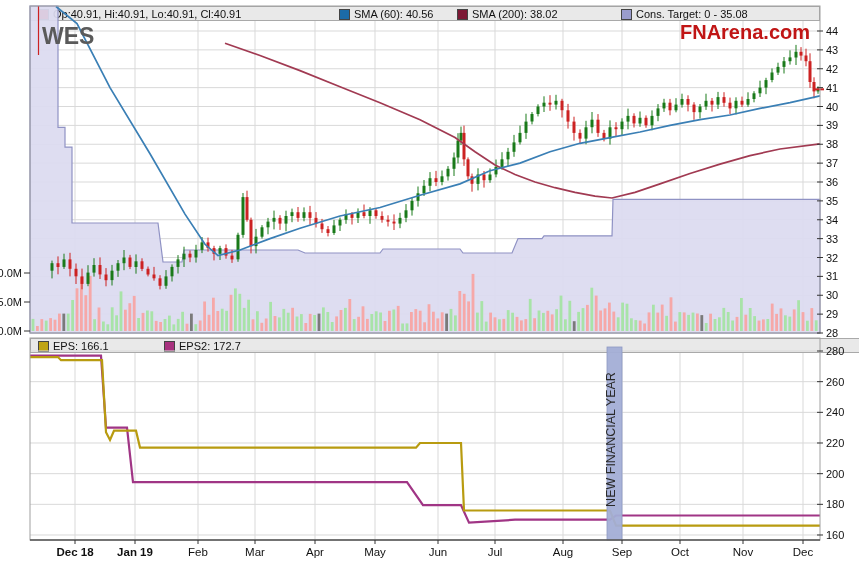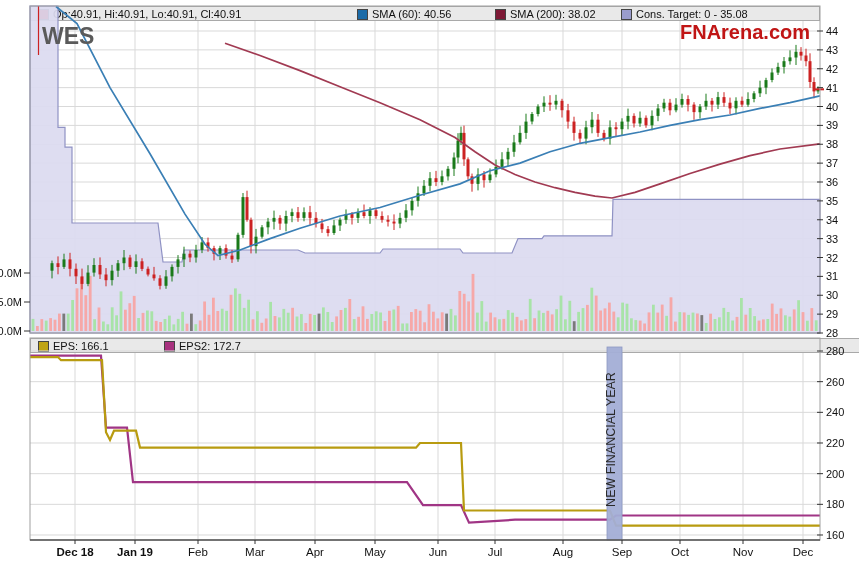--- a/index.html
+++ b/index.html
@@ -19,25 +19,25 @@
 
   <div class="legend-strip" style="left:30px;top:6px;width:790px;height:15px;">
     <div class="legend-item" style="left:7px;">
       <span class="swatch" id="sw-ohlc" style="background: rgb(204, 17, 17);"></span>
       <span>Op:40.91, Hi:40.91, Lo:40.91, Cl:40.91</span>
     </div>
     <div class="legend-item" style="left:252px;margin-top:46px;">
       <span class="swatch" id="sw-vol" style="background: rgb(246, 170, 170);"></span>
       <span>Vol: 0M</span>
     </div>
-    <div class="legend-item" style="left:326px;">
+    <div class="legend-item" style="left:308px;">
       <span class="swatch" id="sw-sma60" style="background: rgb(27, 107, 168);"></span>
       <span>SMA (60): 40.56</span>
     </div>
-    <div class="legend-item" style="left:454px;padding-left:10px;">
+    <div class="legend-item" style="left:416px;padding-left:10px;">
       <span class="swatch" id="sw-sma200" style="background: rgb(125, 25, 53);"></span>
       <span>SMA (200): 38.02</span>
     </div>
     <div class="legend-item" style="left:590px;text-align:right;">
       <span class="swatch" id="sw-cons" style="background: rgb(154, 156, 205);"></span>
       <span>Cons. Target: 0 - 35.08</span>
     </div>
   </div>
 
   <div class="legend-strip" style="left:30px;top:338px;width:854px;height:15px;">

